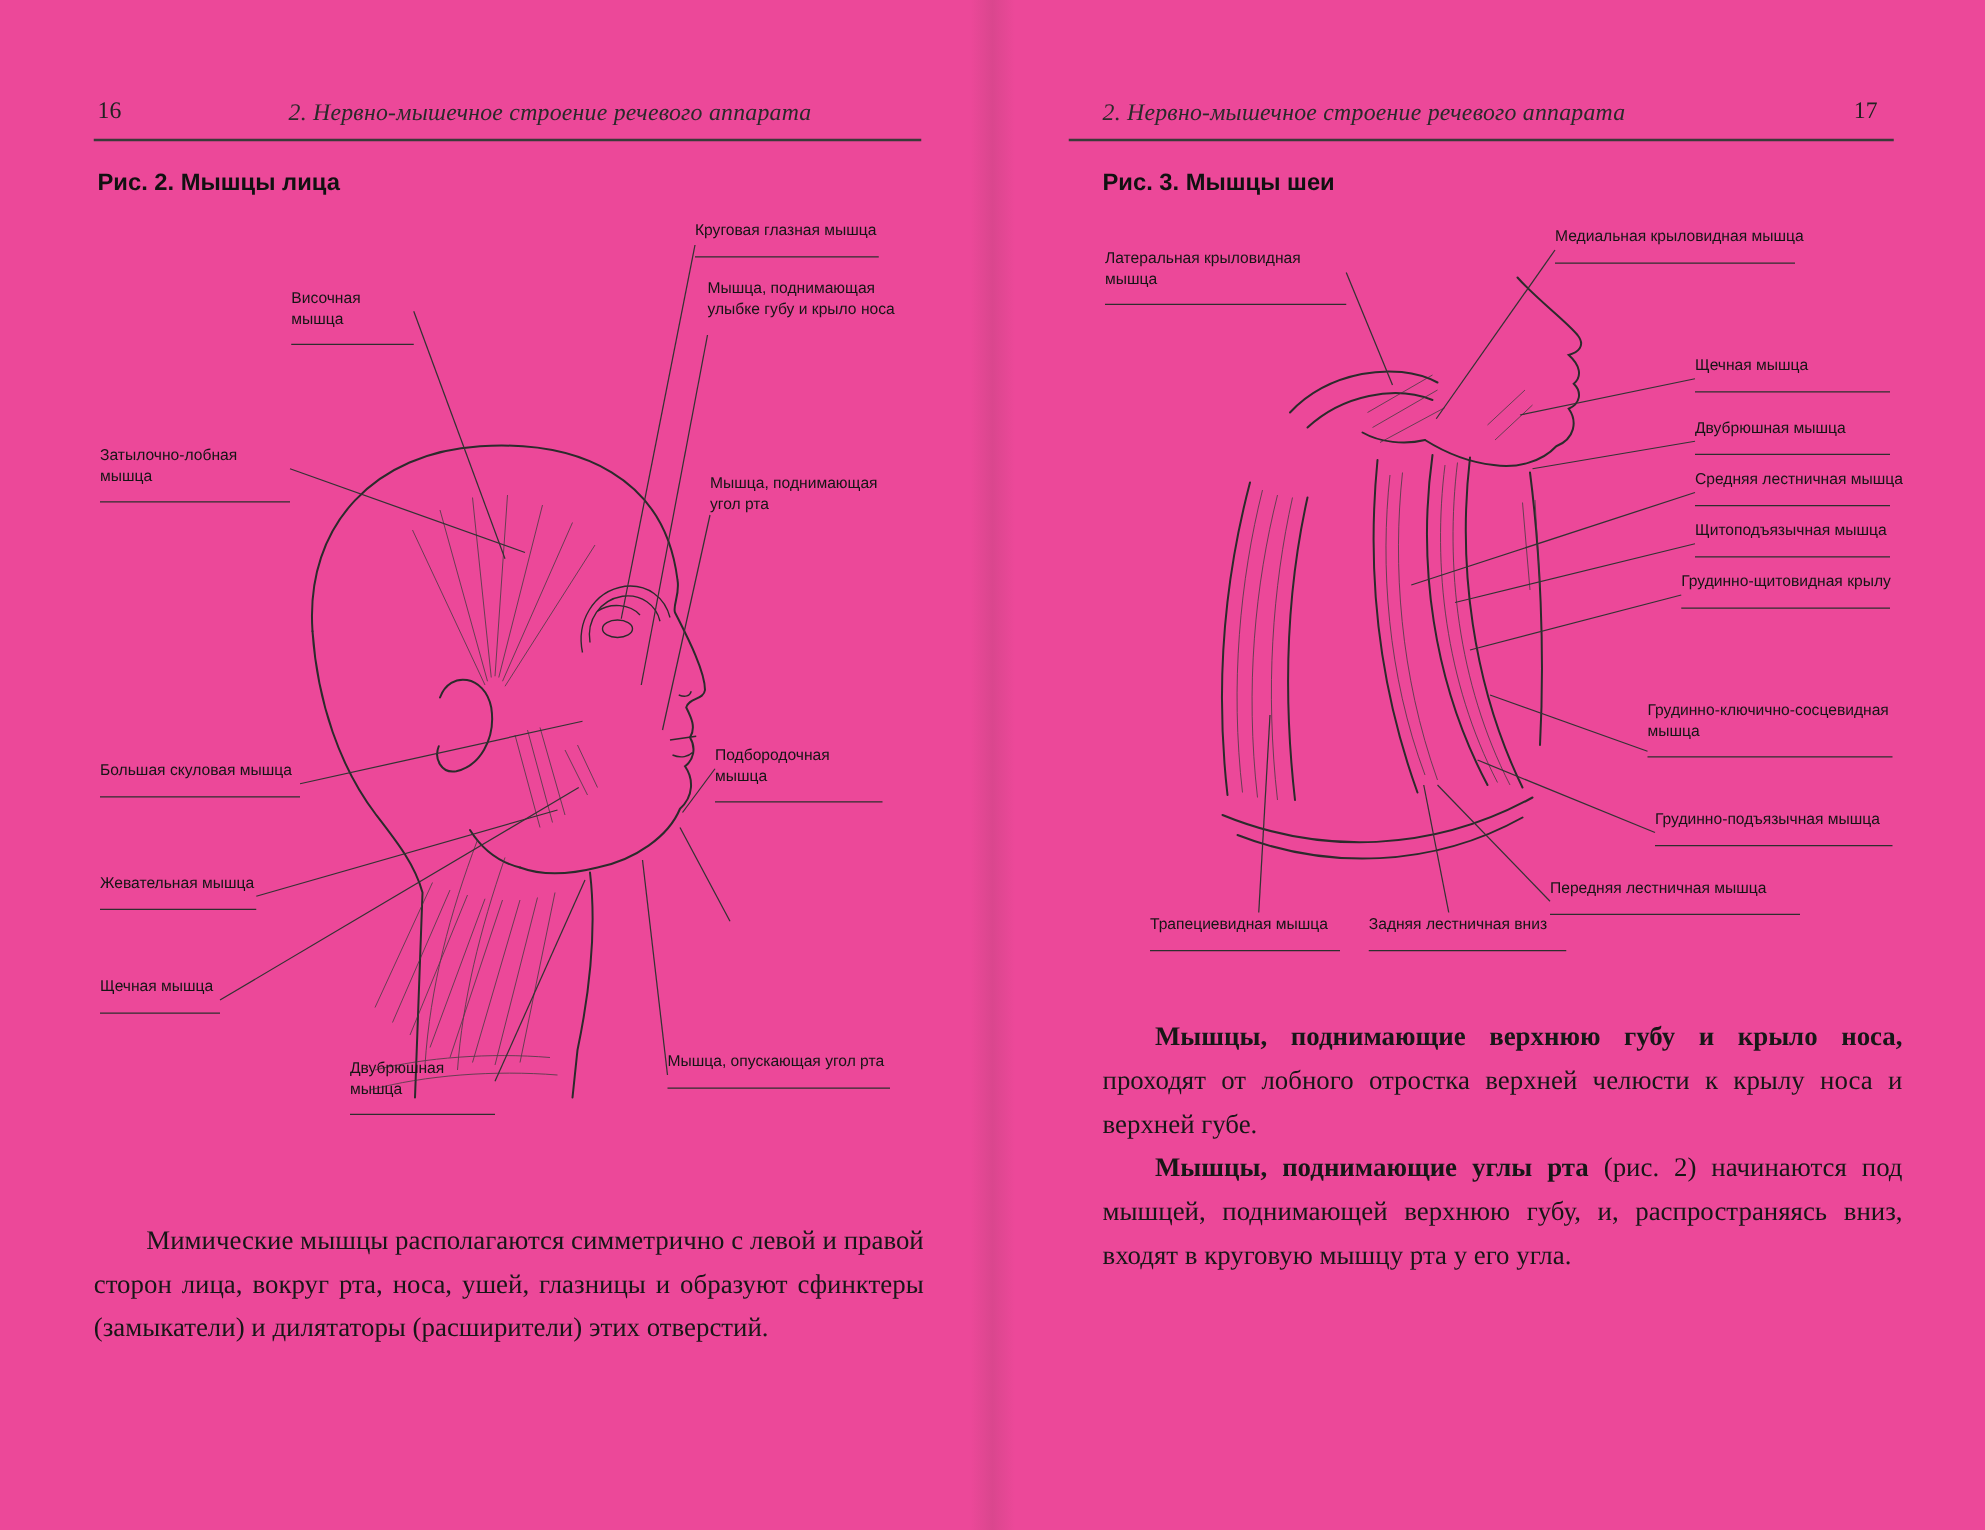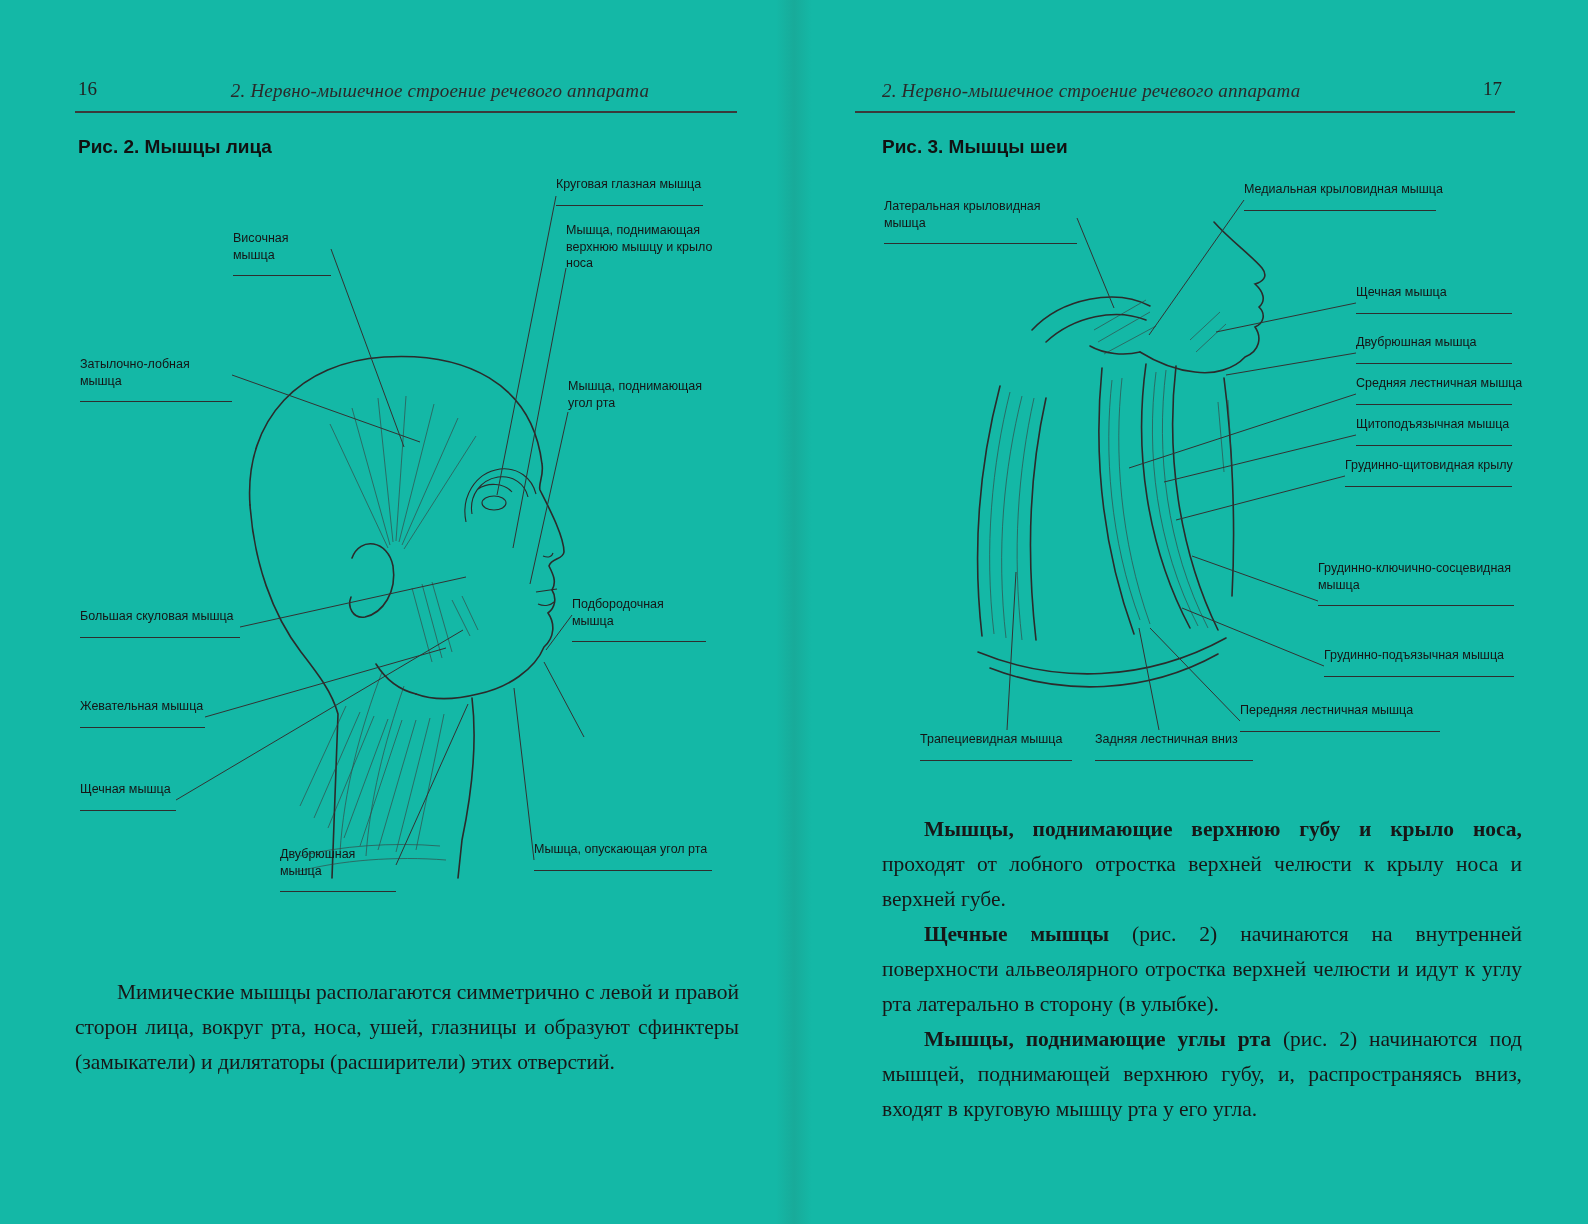--- a/index.html
+++ b/index.html
@@ -1,18 +1,18 @@
 <!DOCTYPE html>
 <html><head>
 <meta charset="utf-8">
 <style>
   html,body{margin:0;padding:0;background:#e9e7e2;}
   #spread{
     position:relative;width:1588px;height:1224px;margin:0 auto;
-    background:#14b8a6;overflow:hidden;
+    background:#ec4899;overflow:hidden;
     font-family:"Liberation Serif", serif;color:#1b1b1b;
   }
   .page{position:absolute;top:0;width:794px;height:1224px;}
   #page-left{left:0;}
   #page-right{left:794px;}
   .gutter{
     position:absolute;left:776px;top:0;width:36px;height:1224px;
     background:linear-gradient(90deg, rgba(0,0,0,0) 0%, rgba(60,55,45,0.10) 50%, rgba(0,0,0,0) 100%);
     pointer-events:none;
   }
@@ -113,21 +113,21 @@
         <line x1="205" y1="717" x2="446" y2="648"></line>
         <line x1="584" y1="737" x2="544" y2="662"></line>
         <line x1="176" y1="800" x2="463" y2="630"></line>
         <line x1="396" y1="865" x2="468" y2="704"></line>
         <line x1="534" y1="860" x2="514" y2="688"></line>
       </g>
     </svg>
 
     <div class="lbl ul" style="left:556px;top:176px;width:147px">Круговая глазная мышца</div>
     <div class="lbl ul" style="left:233px;top:230px;width:98px">Височная мышца</div>
-    <div class="lbl" style="left:566px;top:222px;width:152px">Мышца, поднимающая верхнюю мышцу и крыло носа</div>
+    <div class="lbl" style="left:566px;top:222px;width:152px">Мышца, поднимающая улыбке губу и крыло носа</div>
     <div class="lbl ul" style="left:80px;top:356px;width:152px">Затылочно-лобная мышца</div>
     <div class="lbl" style="left:568px;top:378px;width:140px">Мышца, поднимающая угол рта</div>
     <div class="lbl ul" style="left:80px;top:608px;width:160px">Большая скуловая мышца</div>
     <div class="lbl ul" style="left:572px;top:596px;width:134px">Подбородочная мышца</div>
     <div class="lbl ul" style="left:80px;top:698px;width:125px">Жевательная мышца</div>
     <div class="lbl ul" style="left:80px;top:781px;width:96px">Щечная мышца</div>
     <div class="lbl ul" style="left:280px;top:846px;width:116px">Двубрюшная мышца</div>
     <div class="lbl ul" style="left:534px;top:841px;width:178px;white-space:nowrap">Мышца, опускающая угол рта</div>
 
     <div class="bodytext" style="left:75px;top:975px;width:664px">
@@ -202,19 +202,18 @@
     <div class="lbl ul" style="left:562px;top:416px;width:156px;white-space:nowrap">Щитоподъязычная мышца</div>
     <div class="lbl ul" style="left:551px;top:457px;width:167px;white-space:nowrap">Грудинно-щитовидная крылу</div>
     <div class="lbl ul" style="left:524px;top:560px;width:196px">Грудинно-ключично-сосцевидная мышца</div>
     <div class="lbl ul" style="left:530px;top:647px;width:190px;white-space:nowrap">Грудинно-подъязычная мышца</div>
     <div class="lbl ul" style="left:446px;top:702px;width:200px;white-space:nowrap">Передняя лестничная мышца</div>
     <div class="lbl ul" style="left:126px;top:731px;width:152px">Трапециевидная мышца</div>
     <div class="lbl ul" style="left:301px;top:731px;width:158px;white-space:nowrap">Задняя лестничная вниз</div>
 
     <div class="bodytext" style="left:88px;top:812px;width:640px">
       <p><span class="b">Мышцы, поднимающие верхнюю губу и крыло носа,</span><span> проходят от лобного отростка верхней челюсти к крылу носа и верхней губе.</span></p>
-      <p><span class="b">Щечные мышцы</span><span> (рис. 2) начинаются на внутренней поверхности альвеолярного отростка верхней челюсти и идут к углу рта латерально в сторону (в улыбке).</span></p>
       <p><span class="b">Мышцы, поднимающие углы рта</span><span> (рис. 2) начинаются под мышцей, поднимающей верхнюю губу, и, распространяясь вниз, входят в круговую мышцу рта у его угла.</span></p>
     </div>
   </div>
 
   <div class="gutter"></div>
 </div>
 
 </body></html>

